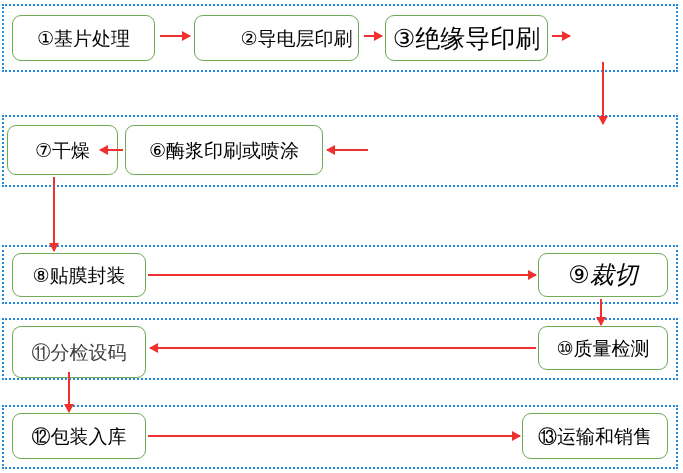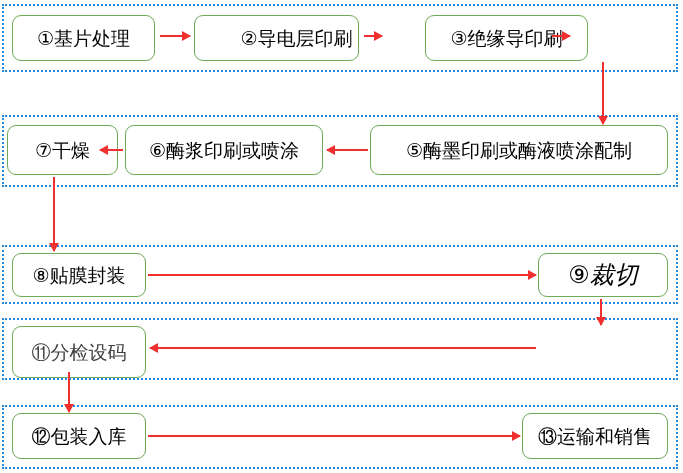--- a/index.html
+++ b/index.html
@@ -103,37 +103,37 @@
   <div class="band" style="left: 2px; top: 245px; width: 676px; height: 59px; border-color: rgb(31, 138, 224);"></div>
   <div class="band" style="left: 2px; top: 318px; width: 676px; height: 62px; border-color: rgb(31, 138, 224);"></div>
   <div class="band" style="left: 2px; top: 405px; width: 676px; height: 64px; border-color: rgb(31, 138, 224);"></div>
 
   <div class="node" style="left: 12px; top: 15px; width: 143px; height: 46px; font-size: 19px; border-color: rgb(111, 170, 85); background: rgb(255, 255, 255); color: rgb(0, 0, 0);">
       <span>①基片处理</span>
     </div>
   <div class="node" style="left: 194px; top: 15px; width: 165px; height: 46px; font-size: 19px; border-color: rgb(111, 170, 85); background: rgb(255, 255, 255); color: rgb(0, 0, 0); padding-left: 40px;">
       <span>②导电层印刷</span>
     </div>
-  <div class="node" style="left: 385px; top: 15px; width: 163px; height: 46px; font-size: 19px; border-color: rgb(111, 170, 85); background: rgb(255, 255, 255); color: rgb(0, 0, 0); margin-left: 40px;">
+  <div class="node" style="left: 385px; top: 15px; width: 163px; height: 46px; font-size: 25px; border-color: rgb(111, 170, 85); background: rgb(255, 255, 255); color: rgb(0, 0, 0);">
       <span>③绝缘导印刷</span>
-    </div>
-  <div class="node" style="left: 370px; top: 125px; width: 298px; height: 50px; font-size: 19px; border-color: rgb(111, 170, 85); background: rgb(255, 255, 255); color: rgb(0, 0, 0);">
-      <span>⑤酶墨印刷或酶液喷涂配制</span>
     </div>
   <div class="node" style="left: 125px; top: 125px; width: 198px; height: 50px; font-size: 19px; border-color: rgb(111, 170, 85); background: rgb(255, 255, 255); color: rgb(0, 0, 0);">
       <span>⑥酶浆印刷或喷涂</span>
     </div>
   <div class="node" style="left: 7px; top: 125px; width: 111px; height: 50px; font-size: 19px; border-color: rgb(111, 170, 85); background: rgb(255, 255, 255); color: rgb(0, 0, 0);">
       <span>⑦干燥</span>
     </div>
   <div class="node" style="left: 12px; top: 253px; width: 134px; height: 44px; font-size: 19px; border-color: rgb(111, 170, 85); background: rgb(255, 255, 255); color: rgb(0, 0, 0);">
       <span>⑧贴膜封装</span>
     </div>
   <div class="node" style="left: 538px; top: 253px; width: 130px; height: 44px; font-size: 24px; border-color: rgb(111, 170, 85); background: rgb(255, 255, 255); color: rgb(0, 0, 0); font-style: italic;">
       <span>⑨裁切</span>
+    </div>
+  <div class="node" style="left: 538px; top: 326px; width: 130px; height: 44px; font-size: 19px; border-color: rgb(111, 170, 85); background: rgb(255, 255, 255); color: rgb(0, 0, 0);">
+      <span>⑩质量检测</span>
     </div>
   <div class="node" style="left: 12px; top: 326px; width: 134px; height: 52px; font-size: 19px; border-color: rgb(111, 170, 85); background: rgb(255, 255, 255); color: #404040;">
       <span>⑪分检设码</span>
     </div>
   <div class="node" style="left: 12px; top: 413px; width: 134px; height: 46px; font-size: 19px; border-color: rgb(111, 170, 85); background: rgb(255, 255, 255); color: rgb(0, 0, 0);">
       <span>⑫包装入库</span>
     </div>
   <div class="node" style="left: 522px; top: 413px; width: 146px; height: 46px; font-size: 19px; border-color: rgb(111, 170, 85); background: rgb(255, 255, 255); color: rgb(0, 0, 0);">
       <span>⑬运输和销售</span>
     </div>

